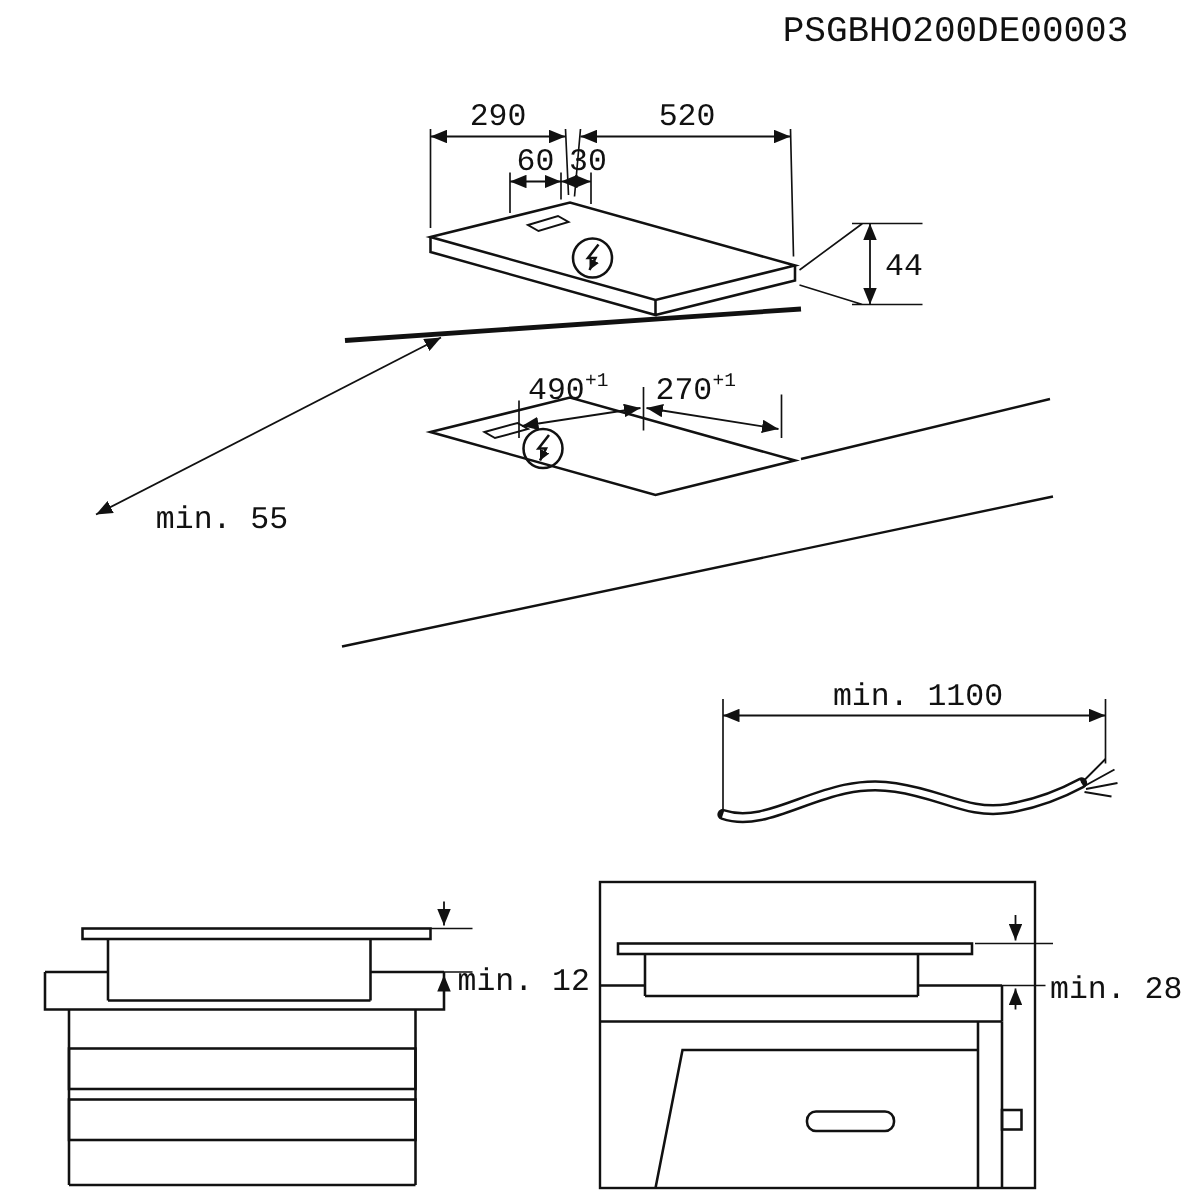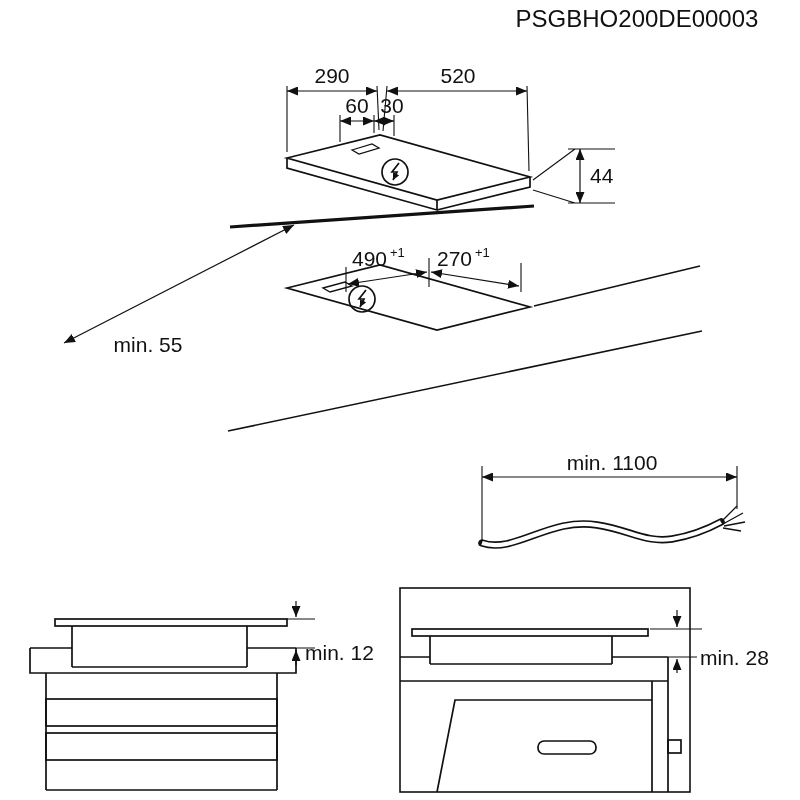--- a/index.html
+++ b/index.html
@@ -1,17 +1,17 @@
 <!DOCTYPE html>
 <html><head>
 <meta charset="utf-8">
 <style>
   html,body{margin:0;padding:0;background:#fff;}
   .stage{width:800px;height:800px;background:#fff;position:relative;overflow:hidden;
-         font-family:Liberation Sans, sans-serif;}
+         font-family:Liberation Mono, monospace;}
   svg{display:block;}
   text{fill:#111;}
   .t24{font-size:24px;}
   .t21{font-size:21px;}
   .t13{font-size:13px;}
   .mid{text-anchor:middle;}
   .ln{stroke:#111;stroke-width:1.7;fill:none;stroke-linejoin:miter;}
   .ln2{stroke:#111;stroke-width:1.6;fill:none;}
   .thin{stroke:#111;stroke-width:1.1;fill:none;}
   .dimln{stroke:#111;stroke-width:1.2;fill:none;}

